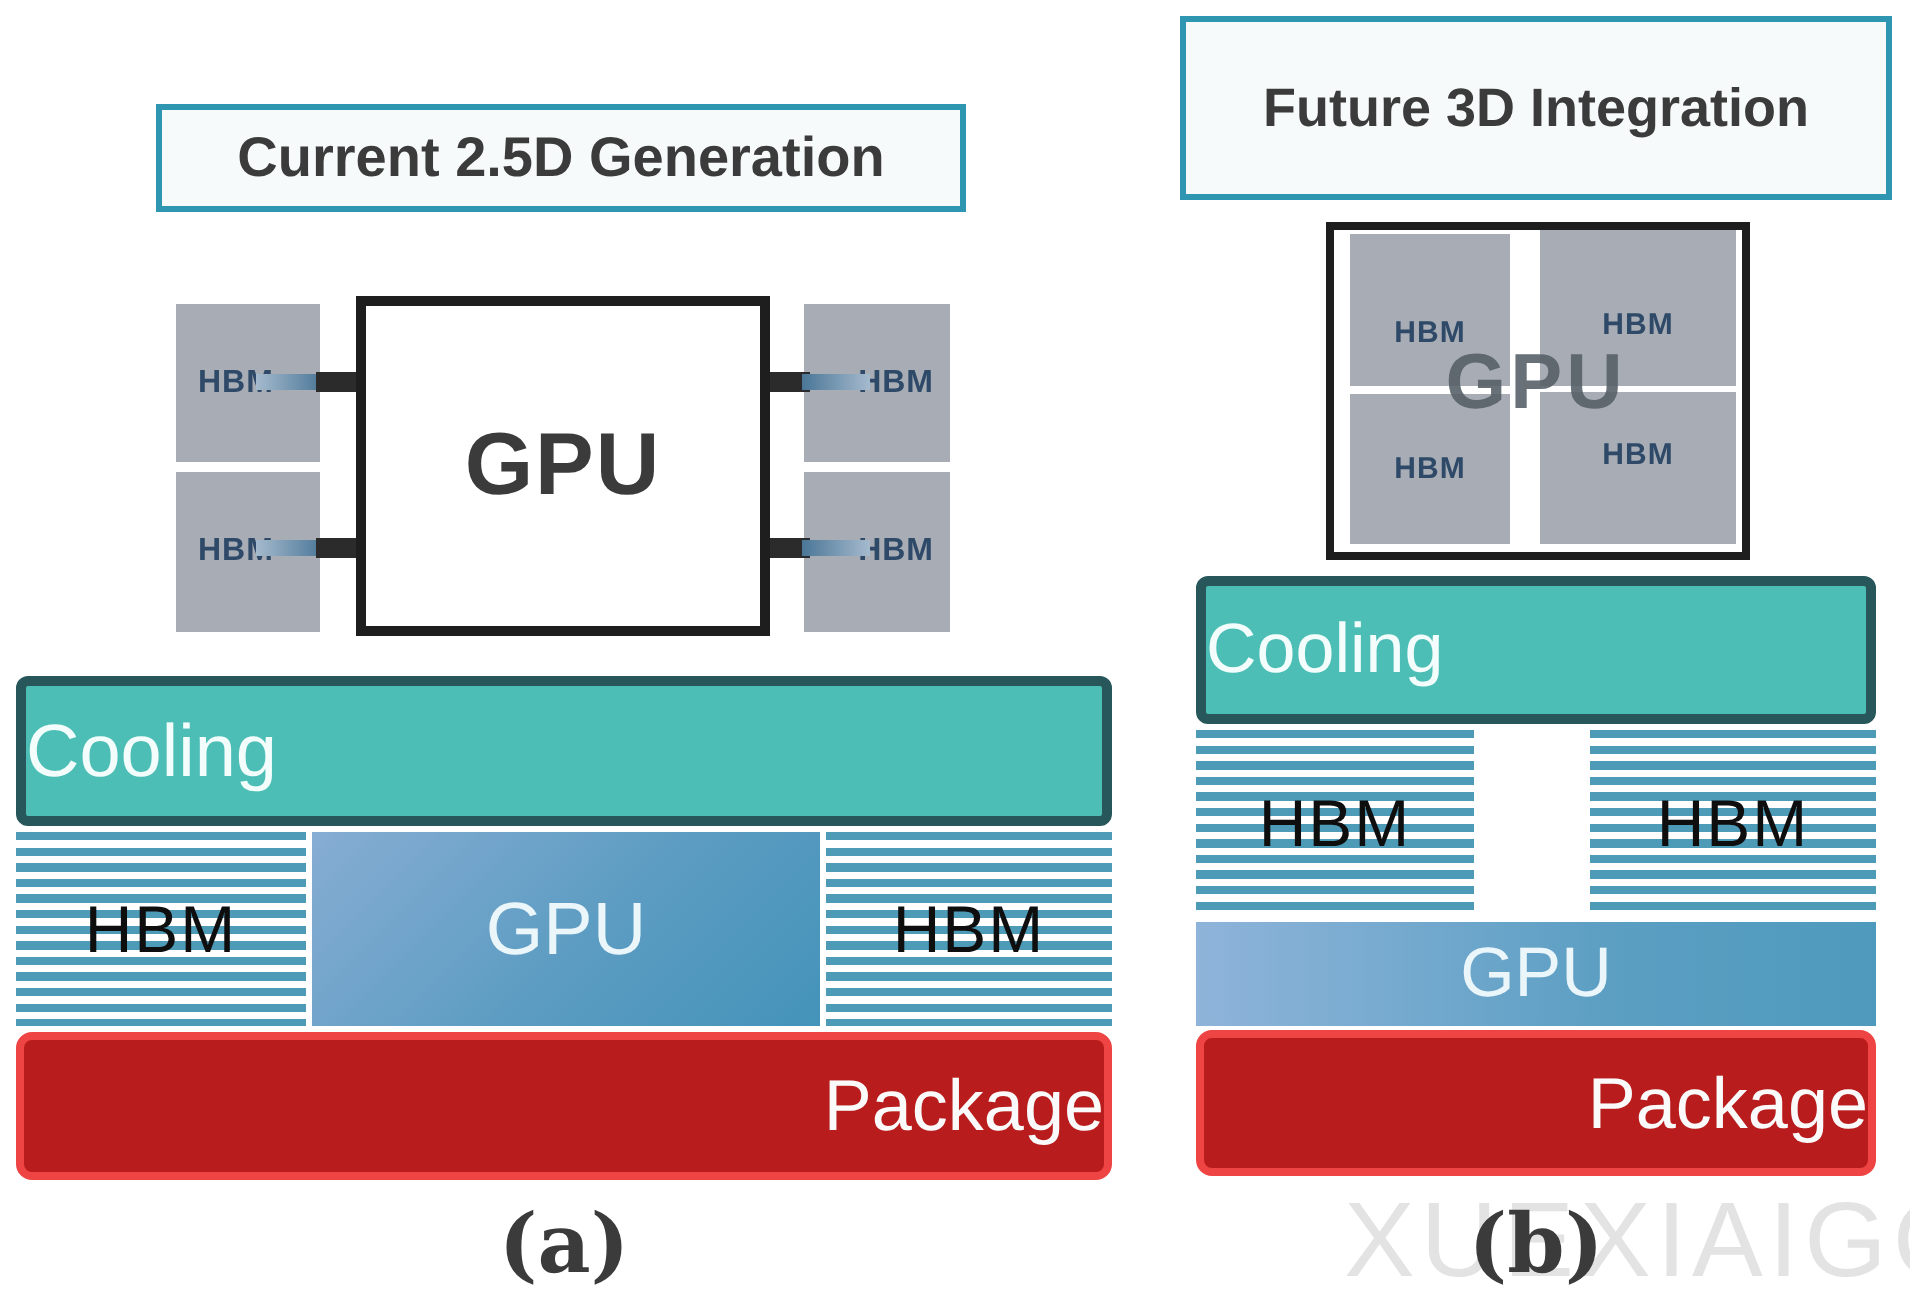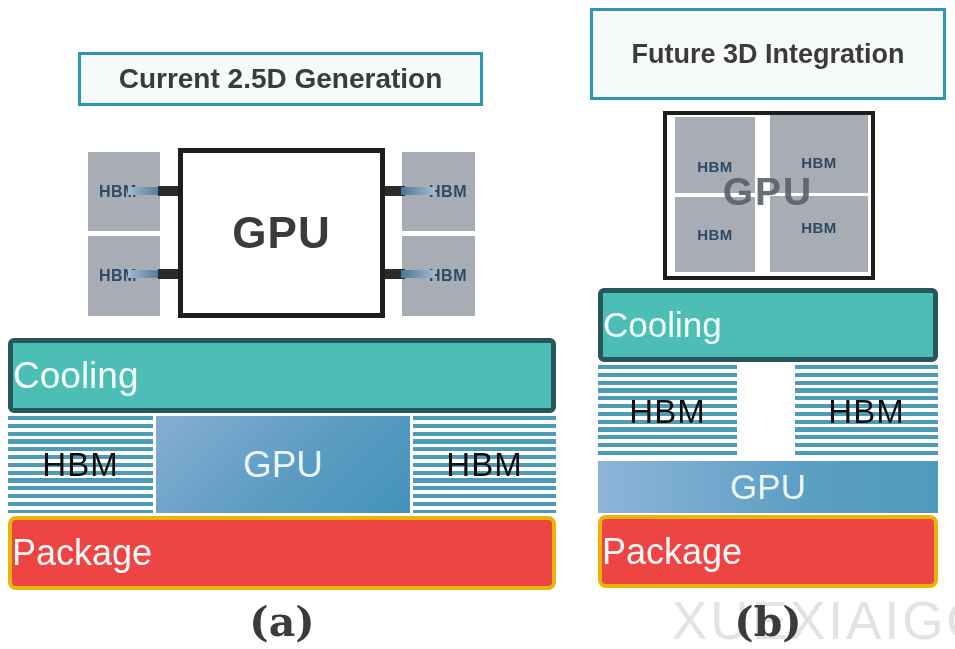--- a/index.html
+++ b/index.html
@@ -37,22 +37,22 @@
     background:linear-gradient(135deg,#87ADD3 0%,#5C9CC2 55%,#4493B9 100%);
     display:flex;align-items:center;justify-content:center;
     color:#EAF6FA;font-size:37px;
   }
   .gpu-bar{
     background:linear-gradient(to right,#8FB4DA 0%,#5C9FC3 60%,#4E9ABD 100%);
     display:flex;align-items:center;justify-content:center;
     color:#EAF6FA;font-size:35px;
   }
   .package{
-    background:#ef4444;border:4px solid #eab308;border-radius:8px;box-sizing:border-box;
-    display:flex;align-items:center;justify-content:flex-start;
+    background:#b91c1c;border:4px solid #ef4444;border-radius:8px;box-sizing:border-box;
+    display:flex;align-items:center;justify-content:flex-end;
     color:#FAFAFA;font-size:36px;
   }
   .seclabel{
     font-family:"DejaVu Serif","Liberation Serif",serif;font-weight:bold;
     font-size:41px;color:#3B3B3B;text-align:center;z-index:3;
   }
   .topview-b{background:#ffffff;border:4px solid #1E1E1E;box-sizing:border-box;}
   .gpu-overlay{
     font-size:39px;font-weight:bold;color:#555E66;opacity:0.88;
     letter-spacing:2px;text-align:center;z-index:2;

